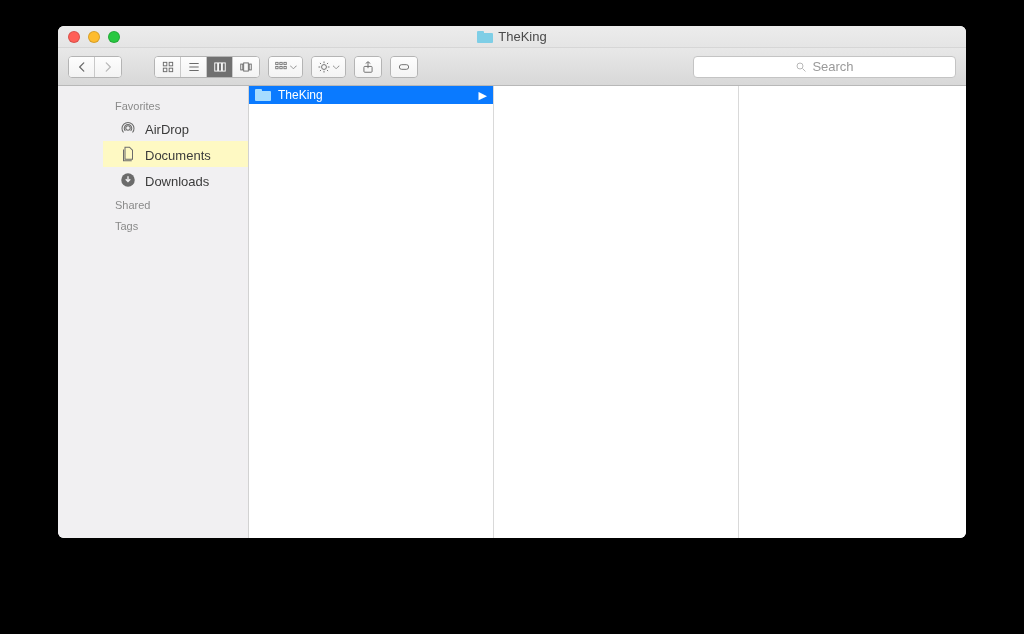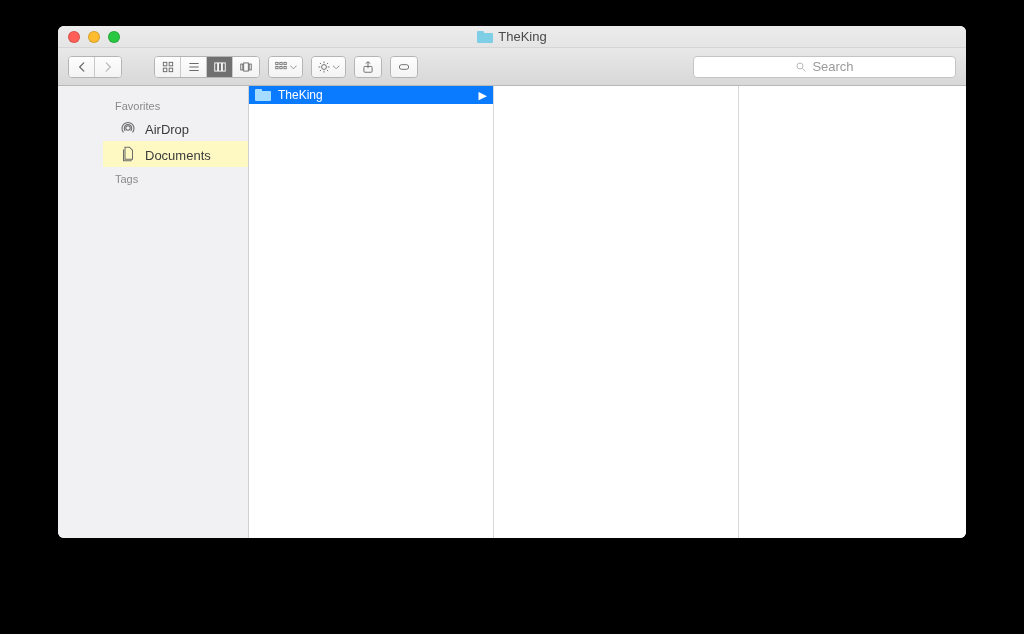--- a/index.html
+++ b/index.html
@@ -311,22 +311,32 @@
       <div class="sb-item selected">
         <span class="sb-icon">
           <svg viewBox="0 0 24 24">
               <path d="M8 3h6l4 4v12H8z"></path>
               <path d="M6 6v15h11"></path>
             </svg>
         </span>
         <span>Documents</span>
       </div>
 
-
-
+      <div class="sb-item">
+        <span class="sb-icon">
+          <svg viewBox="0 0 24 24">
+              <circle cx="12" cy="12" r="9" fill="#6b6b6b" stroke="none"></circle>
+              <path d="M12 7v7m-3-3l3 3 3-3" stroke="#f1f0f2" stroke-width="1.8"></path>
+            </svg>
+        </span>
+        <span>Downloads</span>
+      </div>
+
+
+      <div class="sb-header">Shared</div>
       <div class="sb-header">Tags</div>
     </div>
 
     <div class="columns">
       <div class="col">
         <div class="row selected">
           <span class="folder-mini selected"></span>
           <span>TheKing</span>
           <span class="arrow">▶</span>
         </div>

